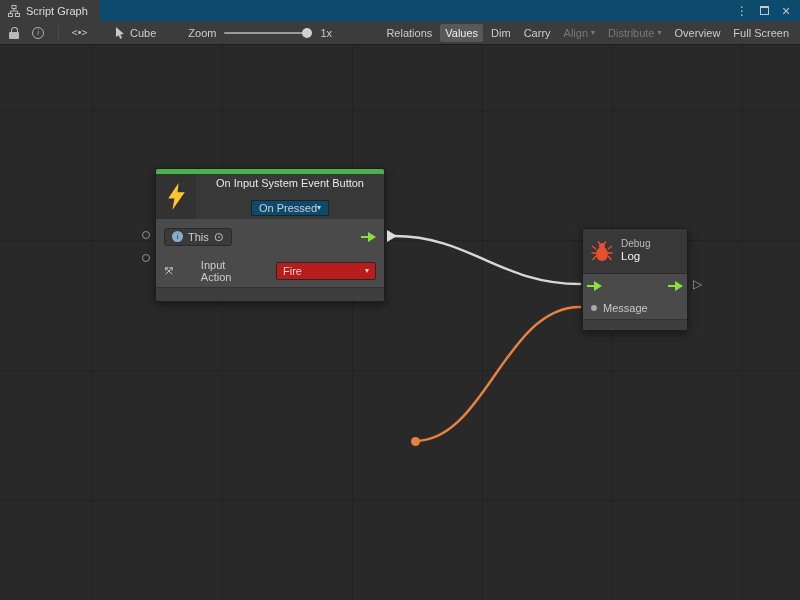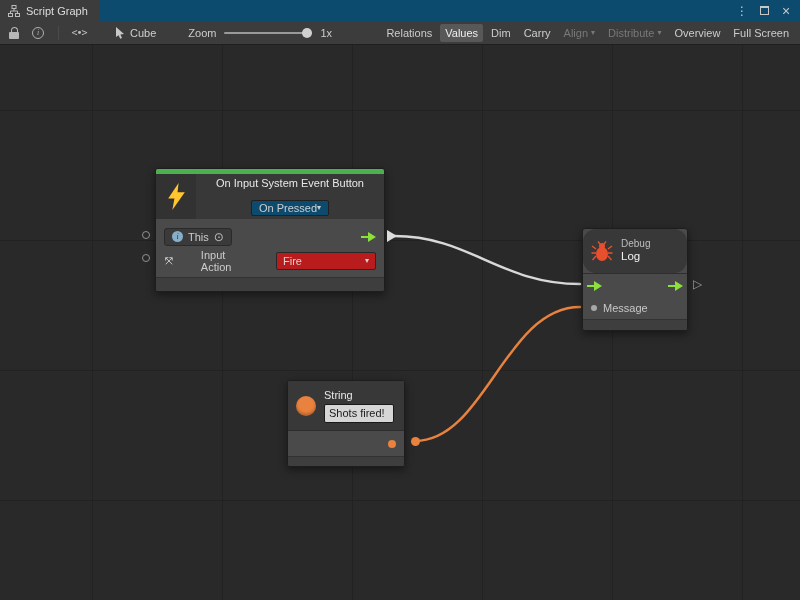--- a/index.html
+++ b/index.html
@@ -53,36 +53,36 @@
   
   .event-node { left:155px; top:123px; width:230px; }
   .accent-bar { height:5px; background:var(--event-accent,#4caf50); }
   .event-header { height:45px; align-items:stretch; }
   .icon-cell { width:40px; background:#323232; display:flex; align-items:center; justify-content:center; }
   .event-head-main { flex:1; display:flex; flex-direction:column; align-items:center; justify-content:space-between; gap:3px; padding:3px 6px; }
   .node-title { color:#e8e8e8; font-size:11px; white-space:nowrap; }
   .mini-dropdown { background:#0c4a6e; border:1px solid #202020; border-radius:2px; color:#cfcfcf; padding:1px 7px; display:flex; align-items:center; }
   .event-body { background:#4a4a4a; padding:7px 8px 6px 8px; }
   .port-row { display:flex; align-items:center; height:21px; }
-  .row2 { margin-top:3px;gap:22px; }
+  .row2 { margin-top:13px;gap:22px; }
   .this-pill { display:flex; align-items:center; gap:5px; background:#3a3a3a; border:1px solid #2a2a2a; border-radius:3px; padding:1px 7px; height:18px; }
   .self-circle { width:11px; height:11px; border-radius:50%; background:#86aec9; color:#24384a; font-size:8px; font-style:italic; font-family:"Liberation Serif",serif; display:flex; align-items:center; justify-content:center; }
   .target-glyph { color:#bdbdbd; font-size:12px; line-height:12px; }
   .action-dropdown { margin-left:6px; flex:0 0 auto; width:100px; height:18px; background:#b91c1c; border:1px solid #282828; border-radius:2px; display:flex; align-items:center; justify-content:space-between; padding:0 6px; color:#d6d6d6; }
   .event-footer { height:14px; }
 
   
   .arrow { position:relative; width:15px; height:10px; display:inline-block; --c:var(--port-green,#8ce03c); }
   .arrow::before { content:""; position:absolute; left:0; top:4px; width:8px; height:2.5px; background:var(--c); }
   .arrow::after { content:""; position:absolute; left:7px; top:0; width:0; height:0; border-left:8px solid var(--c); border-top:5px solid transparent; border-bottom:5px solid transparent; }
   .push-right { margin-left:auto; }
 
   
   .debug-node { left:582px; top:183px; width:106px; }
-  .debug-header { height:44px; align-items:center; gap:8px; padding:0 8px;border-radius:13px; }
+  .debug-header { height:44px; align-items:center; gap:8px; padding:0 8px; }
   .debug-titles { display:flex; flex-direction:column; line-height:1.2; }
   .debug-category { color:#bdbdbd; font-size:10px; }
   .debug-title { color:#efefef; font-size:11.5px; }
   .debug-ports { display:flex; align-items:center; justify-content:space-between; height:24px; padding:0 4px; background:#4a4a4a; border-top:1px solid #2e2e2e; }
   .message-row { display:flex; align-items:center; gap:6px; height:22px; padding:0 8px; background:#4a4a4a; }
   .gray-dot { width:6px; height:6px; border-radius:50%; background:#a8a8a8; }
   .message-label { color:#c8c8c8; }
   .debug-footer { height:11px; }
 
   
@@ -247,28 +247,15 @@
         <span class="arrow"></span>
         <span class="arrow"></span>
       </div>
       <div class="message-row">
         <span class="gray-dot"></span>
         <span class="message-label">Message</span>
       </div>
       <div class="node-footer debug-footer"></div>
     </div>
 
-    <div class="node string-node">
-      <div class="node-header string-header">
-        <span class="string-circle"></span>
-        <span class="string-col">
-          <span class="string-title">String</span>
-          <input class="string-input" type="text" value="Shots fired!" style="">
-        </span>
-      </div>
-      <div class="string-body">
-        <span class="string-out-dot"></span>
-      </div>
-      <div class="node-footer string-footer"></div>
-    </div>
 
   </div>
 </div>
 
 </body></html>

